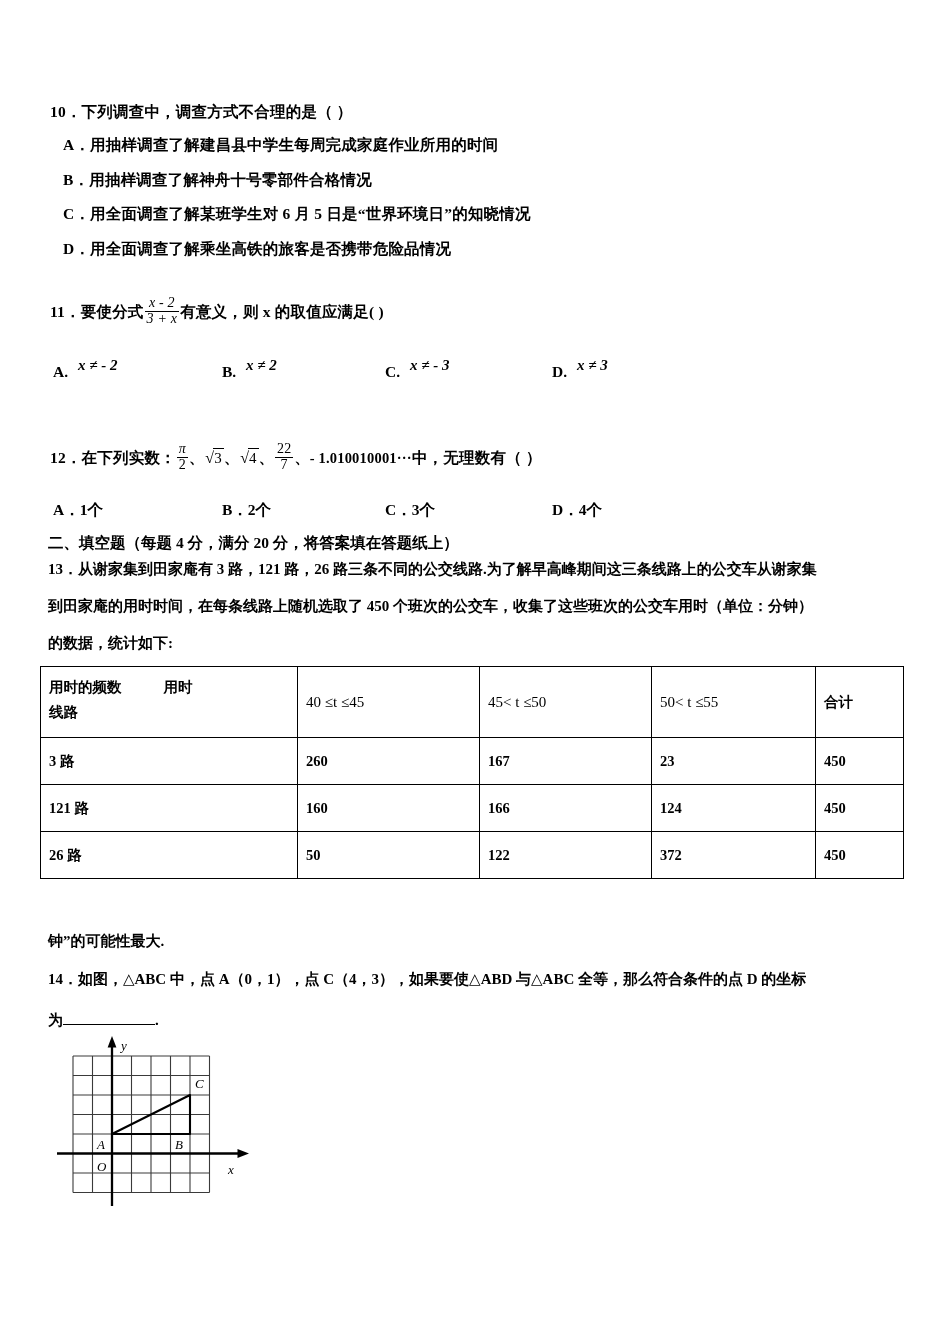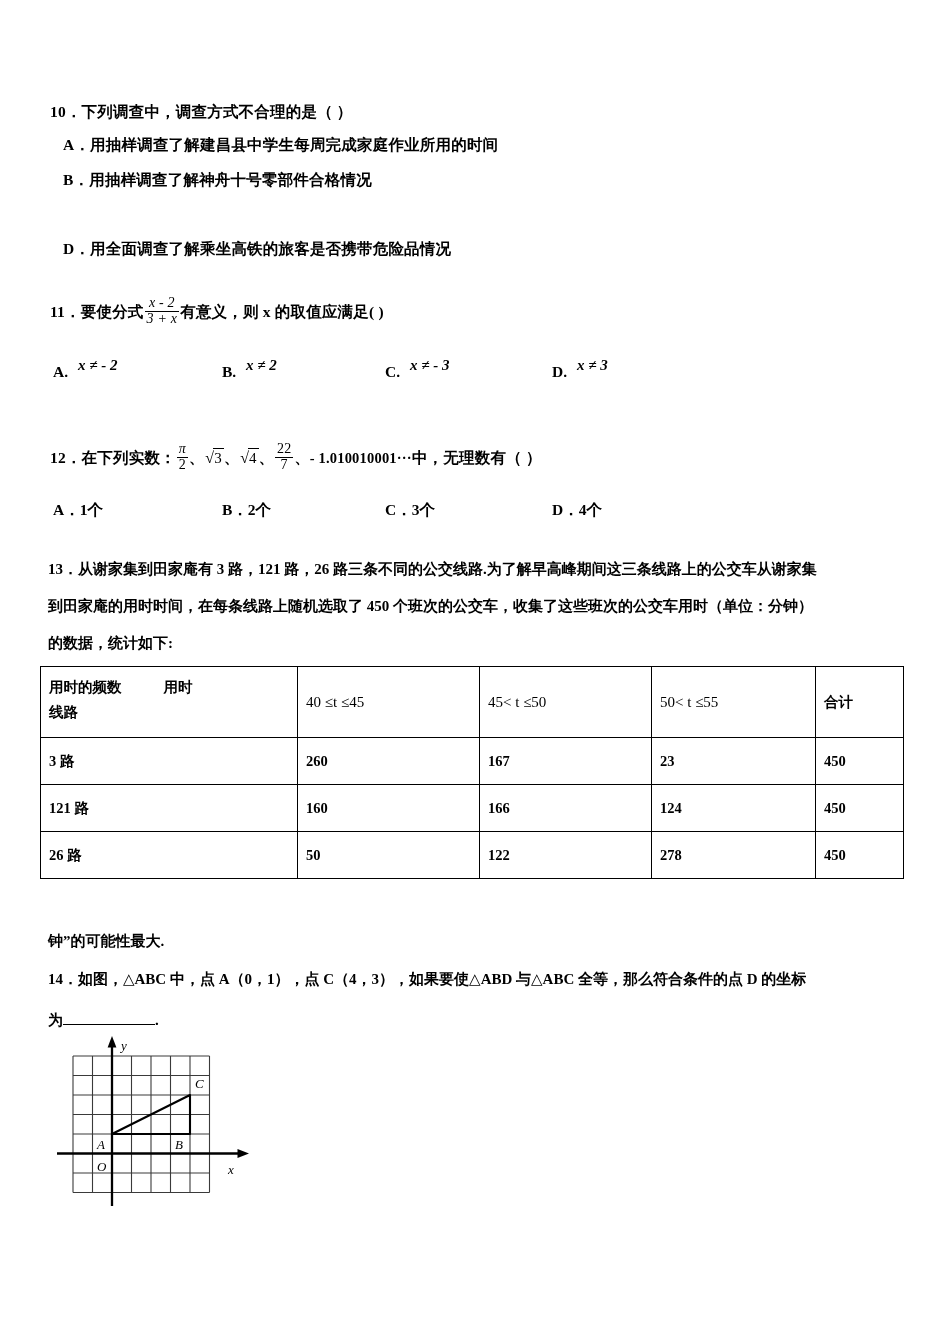--- a/index.html
+++ b/index.html
@@ -144,20 +144,21 @@
 </style>
 </head>
 <body>
 
 <div class="page">
 
   <div class="q-line" style="left:43px; top:103px;">10．下列调查中，调查方式不合理的是（    ）</div>
 
   <div class="q-line" style="left:56px; top:171px;">B．用抽样调查了解神舟十号零部件合格情况</div>
   <div class="q-line" style="left:56px; top:136px;">A．用抽样调查了解建昌县中学生每周完成家庭作业所用的时间</div>
+  <div class="q-line" style="left:56px; top:205px;">C．用全面调查了解某班学生对 6 月 5 日是“世界环境日”的知晓情况</div>
   <div class="q-line" style="left:56px; top:240px;">D．用全面调查了解乘坐高铁的旅客是否携带危险品情况</div>
 
   <div class="q-line" style="left:43px; top:297px;">
     <span>11．要使分式</span><span class="frac"><span class="num mi">x - 2</span><span class="den mi">3 + x</span></span><span>有意义，则 x 的取值应满足(  )</span>
   </div>
 
   <div class="opt-line" style="left:46px; top:363px;">
     <span>A.</span>
     <span class="mathtxt mi" style="position:relative; top:-7px; left:6px;">x ≠ - 2</span>
   </div>
@@ -184,20 +185,21 @@
   <div class="opt-line" style="left:215px; top:500px;">
     <span>B．</span><span>2个</span>
   </div>
   <div class="opt-line" style="left:378px; top:500px;">
     <span>C．</span><span>3个</span>
   </div>
   <div class="opt-line" style="left:545px; top:500px;">
     <span>D．</span><span>4个</span>
   </div>
 
+  <div class="sec-head" style="left:41px; top:533px;">二、填空题（每题 4 分，满分 20 分，将答案填在答题纸上）</div>
 
   <div class="para" style="left:41px; top:562px;">13．从谢家集到田家庵有 3 路，121 路，26 路三条不同的公交线路.为了解早高峰期间这三条线路上的公交车从谢家集</div>
   <div class="para" style="left:41px; top:599px;">到田家庵的用时时间，在每条线路上随机选取了 450 个班次的公交车，收集了这些班次的公交车用时（单位：分钟）</div>
   <div class="para" style="left:41px; top:636px;">的数据，统计如下:</div>
 
   <table class="freq-table">
     <tbody>
       <tr>
         <td class="hdr-cell" style="width:240px;">
           <span class="hdr-line1"><span>用时的频数</span><span class="hdr-gap"></span><span>用时</span></span>
@@ -219,21 +221,21 @@
         <td>121 路</td>
         <td>160</td>
         <td>166</td>
         <td>124</td>
         <td>450</td>
       </tr>
       <tr>
         <td>26 路</td>
         <td>50</td>
         <td>122</td>
-        <td>278</td>
+        <td>372</td>
         <td>450</td>
       </tr>
     </tbody>
   </table>
 
   <div class="para" style="left:41px; top:934px;">钟”的可能性最大.</div>
 
   <div class="para" style="left:41px; top:972px;">14．如图，△ABC 中，点 A（0，1），点 C（4，3），如果要使△ABD 与△ABC 全等，那么符合条件的点 D 的坐标</div>
   <div class="para" style="left:41px; top:1009px;">
     <span>为</span><span class="blank" style="width:92px; height:15px;"></span><span>.</span>

